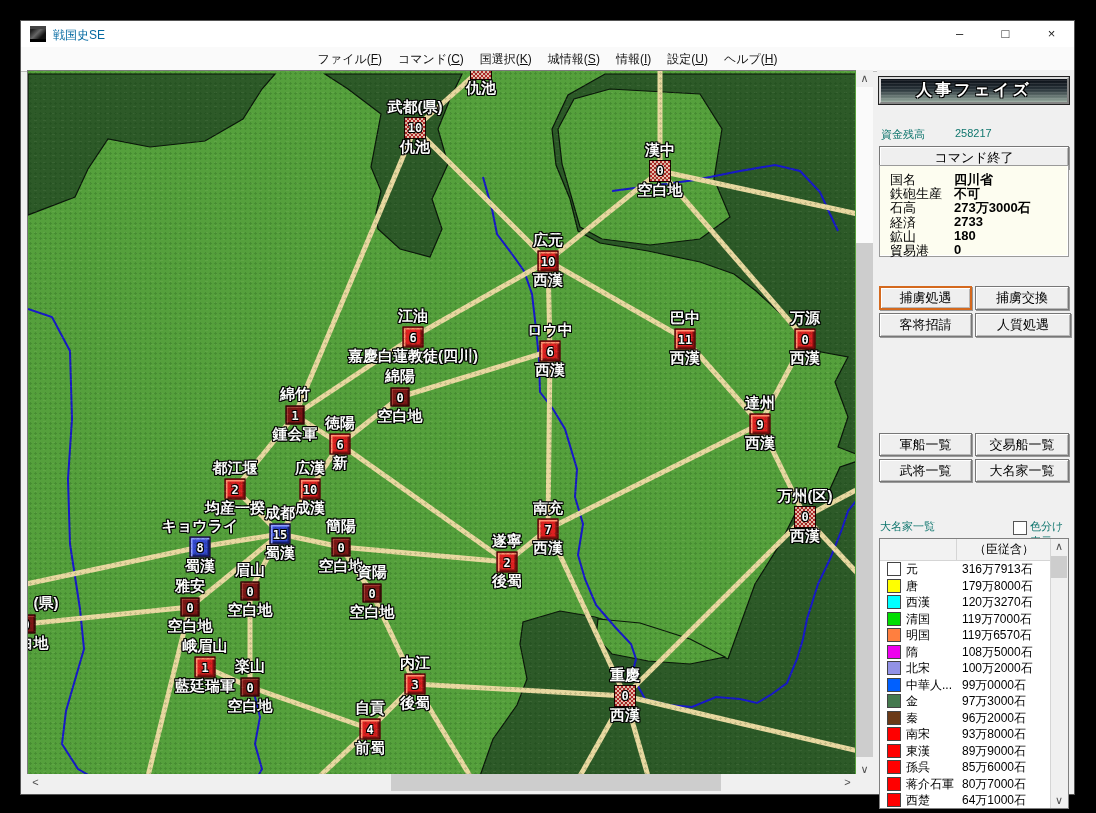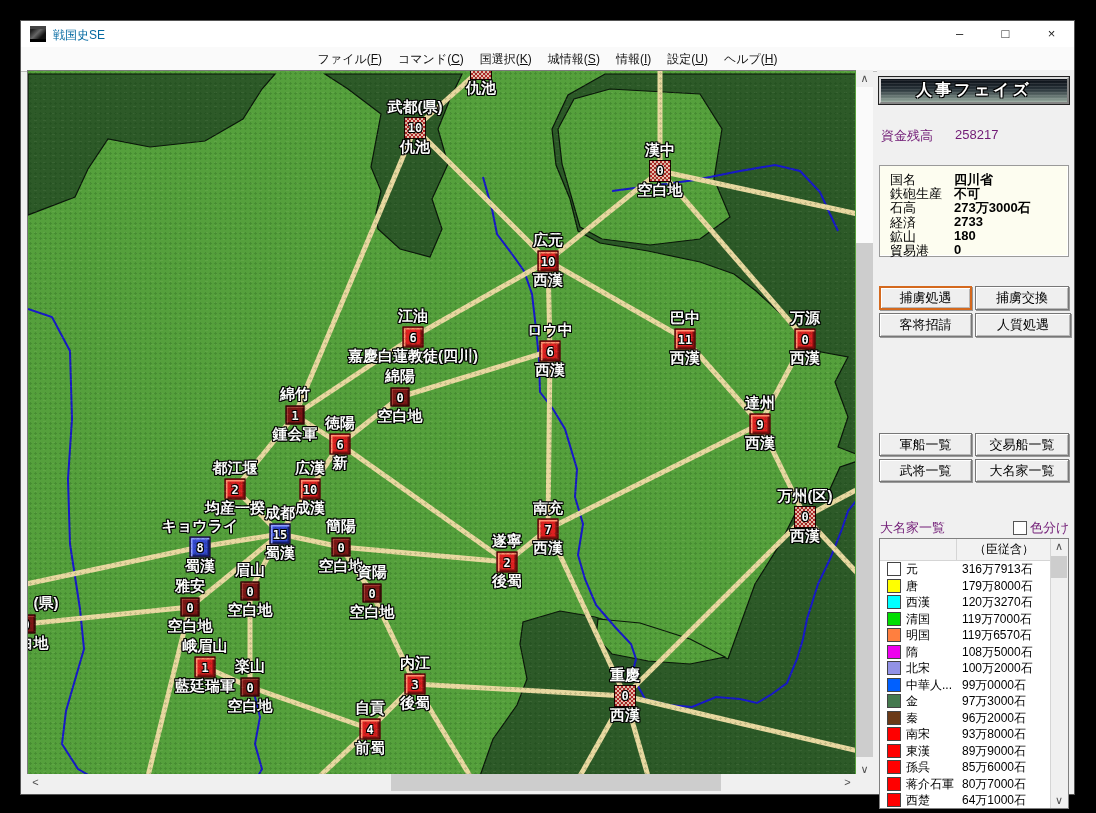--- a/index.html
+++ b/index.html
@@ -51,21 +51,21 @@
   .sb-thumb{position:absolute;background:#cdcdcd;}
   
   #sidebar{position:absolute;left:856px;top:49px;width:197px;height:722px;background:#f0f0f0;}
   #phase-box{position:absolute;left:2px;top:7px;width:190px;height:27px;box-sizing:border-box;
     border:2px outset #d8d8d8;outline:1px solid #222;
     background:linear-gradient(#0a0e16,#283339 45%,#95a89d),
                repeating-linear-gradient(0deg,rgba(255,255,255,.10) 0 1px,transparent 1px 3px);
     background-blend-mode:screen;
     color:#fff;font-weight:bold;font-size:16px;text-align:center;line-height:22px;letter-spacing:3px;
     text-shadow:1px 1px 0 #000,-1px -1px 0 #000,1px -1px 0 #000,-1px 1px 0 #000;}
-  .lbl{position:absolute;font-size:13px;color:#701a75;}
+  .lbl{position:absolute;font-size:11px;color:#0f766e;}
   .btn{position:absolute;box-sizing:border-box;background:#efefef;border:1px solid #777;
     box-shadow:inset 1px 1px 0 #fff,inset -1px -1px 0 #b9b9b9,1px 1px 0 #999;
     font-size:13px;color:#000;text-align:center;display:flex;align-items:center;justify-content:center;}
   .btn.focused{border:2px solid #d4691e;}
   #info-box{position:absolute;left:2px;top:95px;width:190px;height:92px;box-sizing:border-box;
     background:#fdfdf0;border:1px solid #9a9a9a;box-shadow:inset -1px -1px 0 #fff;padding-left:34px;}
   .info-row{position:absolute;left:10px;font-size:13px;color:#000;white-space:nowrap;}
   .info-row .v{position:absolute;left:64px;white-space:nowrap;font-weight:bold;}
   #checkbox{position:absolute;left:136px;top:451px;width:12px;height:12px;background:#fff;
             border:1px solid #555;}
@@ -324,20 +324,21 @@
       <div class="sb-thumb" style="left:364px;top:0;width:330px;height:17px;"></div>
       <div class="sb-arrow" style="right:0;top:0;width:17px;height:17px;line-height:16px;">&gt;</div>
     </div>
 
     <div id="sidebar">
       <div id="phase-box">人事フェイズ</div>
 
       <div class="lbl" style="left:4px;top:57px;">資金残高</div>
       <div class="lbl" style="left:78px;top:57px;">258217</div>
 
+      <div class="btn" style="left:2px;top:76px;width:190px;height:23px;">コマンド終了</div>
 
       <div class="lbl" style="left:3px;top:82px;margin-top:22px;">選択国情報</div>
       <div id="info-box">
           <div class="info-row" style="top: 5px;"><span>国名</span><span class="v">四川省</span></div>
           <div class="info-row" style="top: 19.2px;"><span>鉄砲生産</span><span class="v">不可</span></div>
           <div class="info-row" style="top: 33.4px;"><span>石高</span><span class="v">273万3000石</span></div>
           <div class="info-row" style="top: 47.6px;"><span>経済</span><span class="v">2733</span></div>
           <div class="info-row" style="top: 61.8px;"><span>鉱山</span><span class="v">180</span></div>
           <div class="info-row" style="top: 76px;"><span>貿易港</span><span class="v">0</span></div>
         </div>

